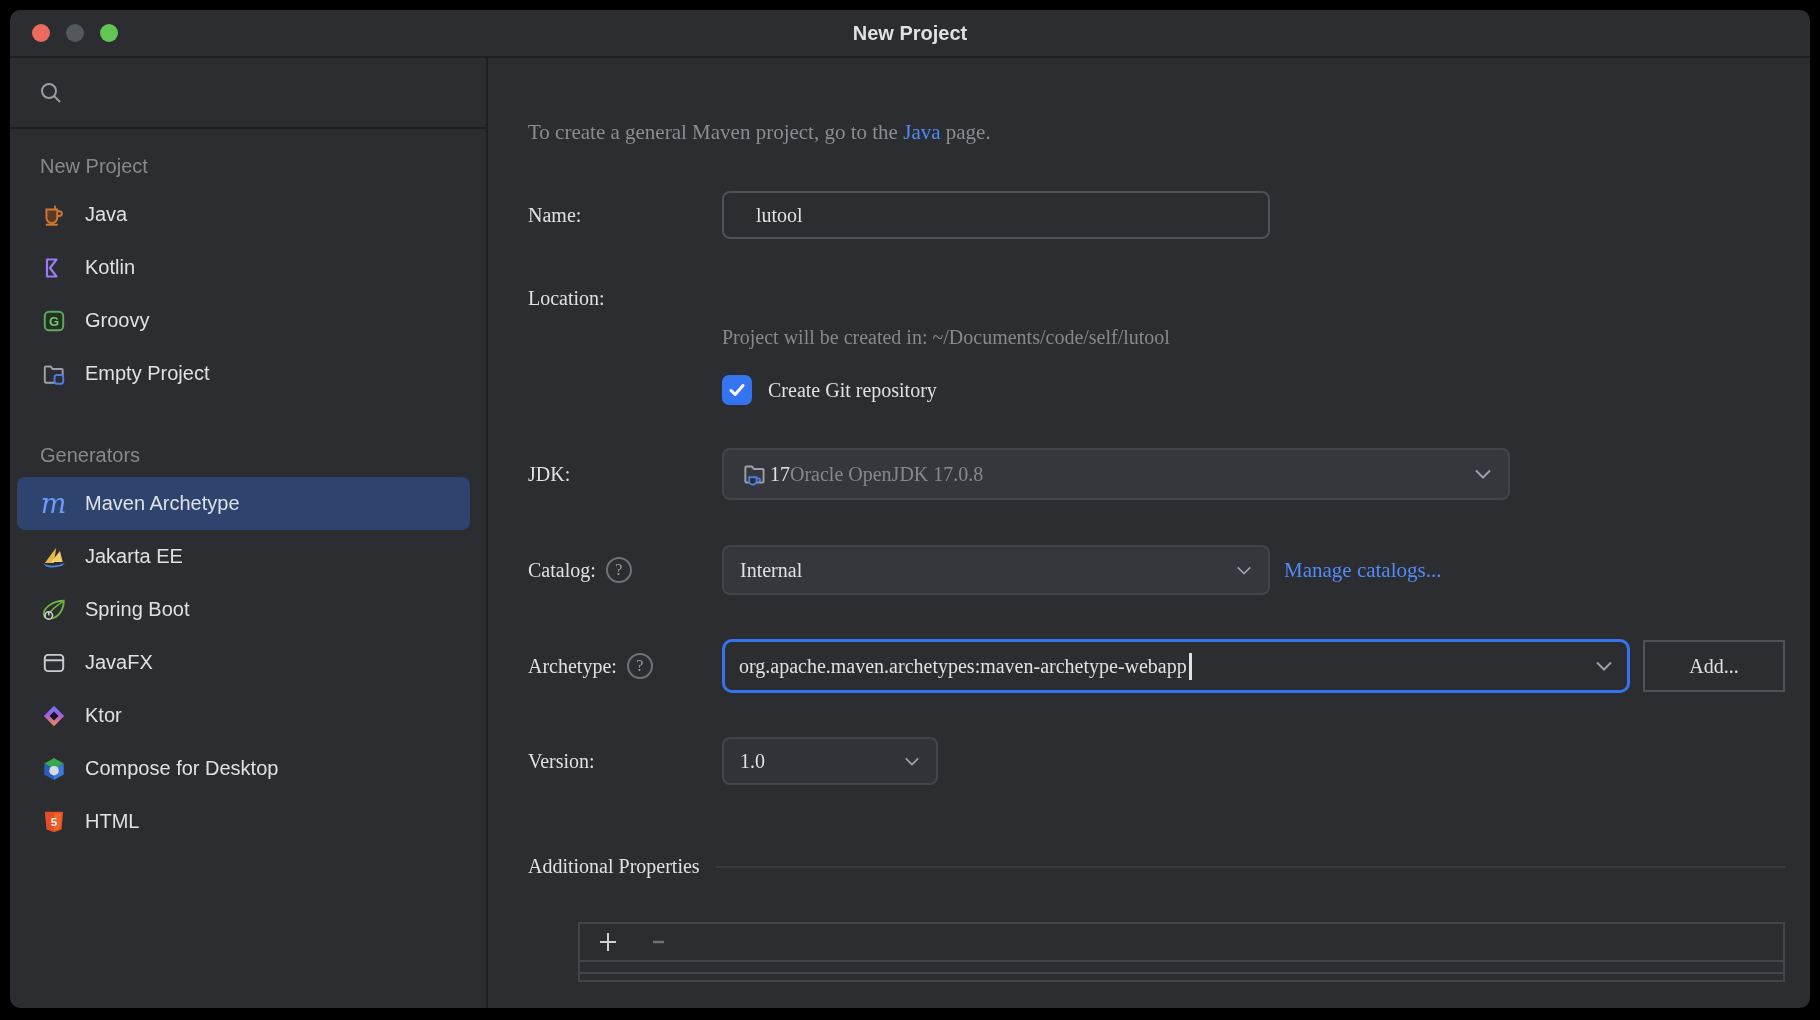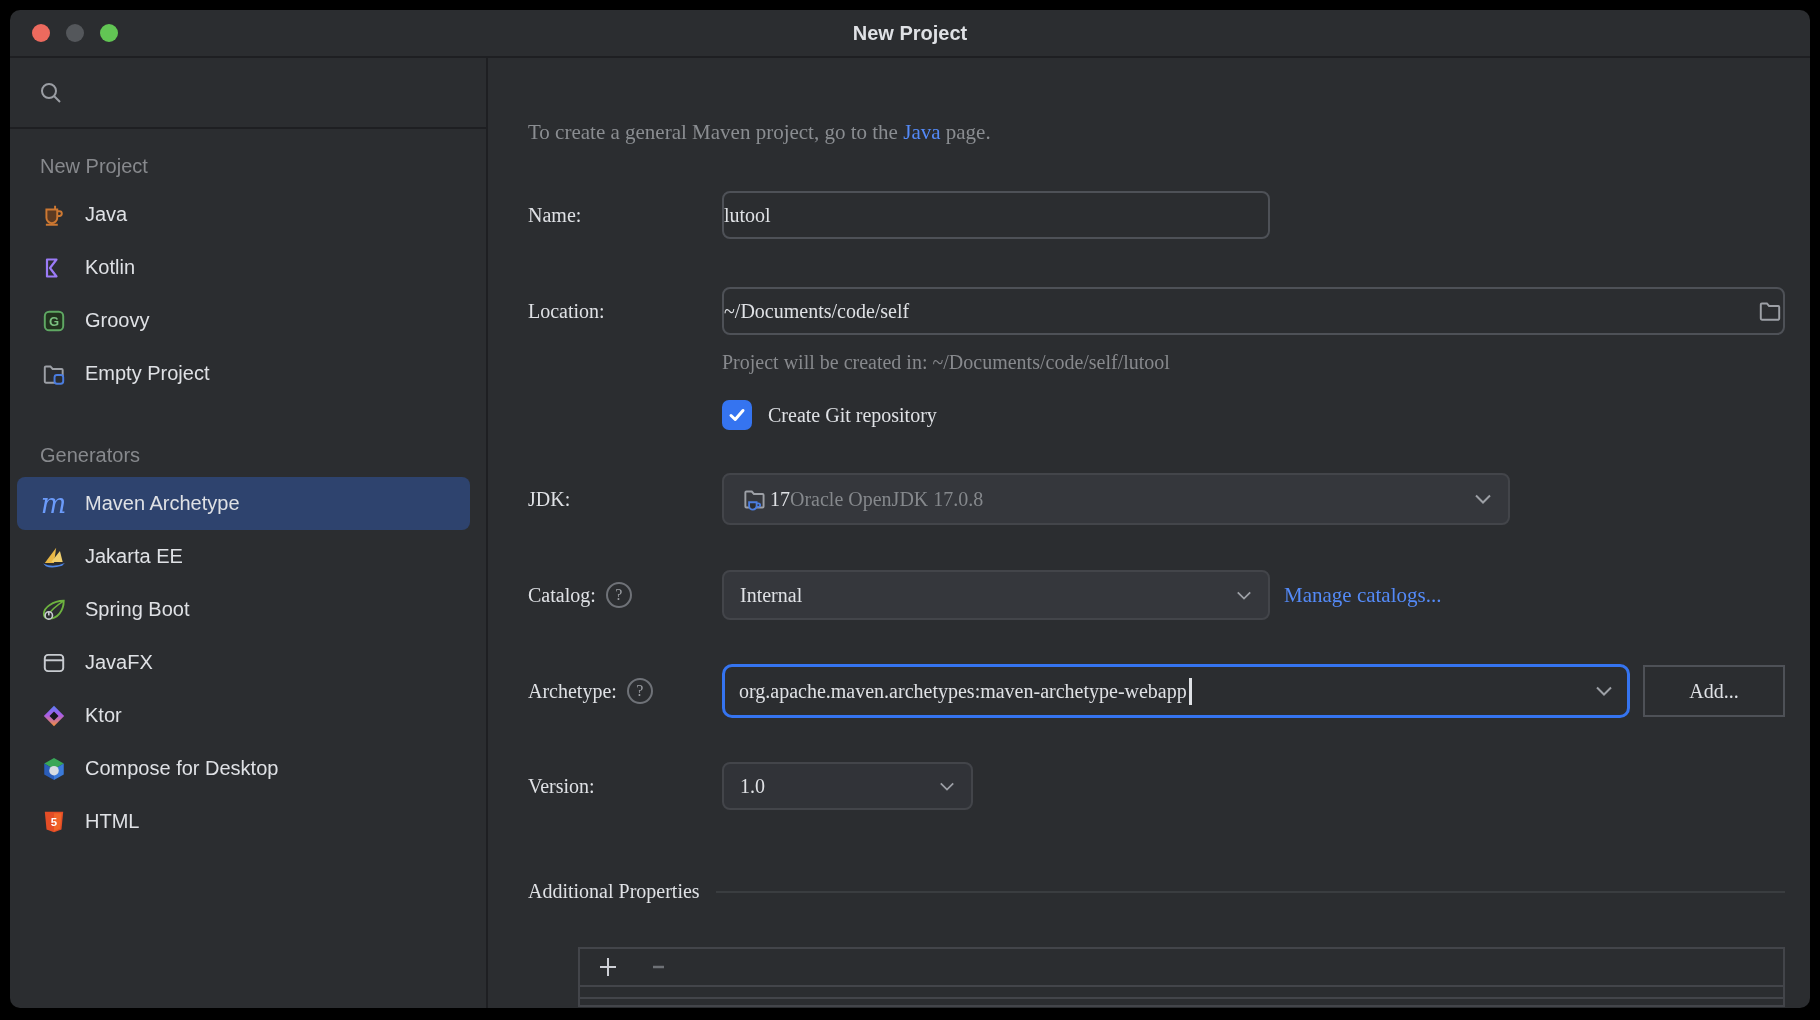--- a/index.html
+++ b/index.html
@@ -34,33 +34,33 @@
   .maven-m{color:#6b9bfa; font-family:"DejaVu Serif", serif; font-style:italic; font-size:27px; line-height:1;}
   
   .main{flex:1; padding:62px 25px 0 40px; overflow:hidden;font-family:Liberation Serif, serif;}
   .info{color:#8a8d91; font-size:21px; margin-bottom:46px;}
   .info .lnk{color:var(--link);}
   .frow{display:flex; align-items:center;}
   .flabel{width:194px; flex:0 0 194px; display:flex; align-items:center; gap:10px;}
   .help{width:26px;height:26px;border-radius:50%;border:2px solid #6f7278;color:#9a9da2;
     font-size:16px;display:flex;align-items:center;justify-content:center;}
   .tbox{height:48px; border:2px solid var(--field-border); border-radius:8px; background:var(--bg);
-    display:flex; align-items:center; padding:0 0;}
+    display:flex; align-items:center; padding:0 32px;}
   .name-box{width:548px;}
   .loc-box{flex:1;}
   .loc-box .spacer{flex:1;}
   .hint{color:var(--muted); margin:16px 0 0 194px;}
   .chk-row{margin:26px 0 0 194px; display:flex; align-items:center; gap:16px;}
   .checkbox{width:30px;height:30px;border-radius:7px;background:var(--accent);
     display:flex;align-items:center;justify-content:center;}
   .combo{border:2px solid var(--combo-border); background:var(--combo-bg); border-radius:8px;
     display:flex; align-items:center; padding:0 16px; }
   .jdk-combo{width:788px; height:52px;}
   .cat-combo{width:548px; height:50px;}
-  .ver-combo{width:251px; height:48px; background:#313338;}
+  .ver-combo{width:216px; height:48px; background:#313338;}
   .combo .grow{flex:1;}
   .g-muted{color:#85888c;}
   .row-jdk{margin-top:43px;} .row-cat{margin-top:45px;} .row-arch{margin-top:44px;} .row-ver{margin-top:44px;}
   .link-text{color:var(--link); margin-left:14px; font-size:21px;}
   .arch-combo{width:908px; height:54px; border:3px solid var(--accent); border-radius:10px;
     background:var(--bg); display:flex; align-items:center; padding:0 14px;}
   .caret{display:inline-block; width:3px; height:27px; background:var(--text); margin-left:2px; vertical-align:middle;}
   .add-btn{margin-left:13px; width:142px; height:52px; border:2px solid var(--field-border); border-radius:0;
     display:flex; align-items:center; justify-content:center; background:var(--bg);}
   .addprops{display:flex; align-items:center; margin-top:70px;}
@@ -234,29 +234,20 @@
 
       <div class="frow">
         <div class="flabel">Name:</div>
         <div class="tbox name-box">
           <span>lutool</span>
         </div>
       </div>
 
       <div class="frow" style="margin-top:48px;">
         <div class="flabel">Location:</div>
-        <div class="tbox loc-box">
-          <span>~/Documents/code/self</span>
-          <span class="spacer"></span>
-          <span>
-            <svg width="26" height="26" viewBox="0 0 24 24" fill="none" stroke="#9da0a6" stroke-width="1.8">
-              <path d="M3.5 19V6a1 1 0 0 1 1-1h4.6l2 2.3h8.4a1 1 0 0 1 1 1V19a1 1 0 0 1-1 1H4.5a1 1 0 0 1-1-1z"></path>
-            </svg>
-          </span>
-        </div>
       </div>
 
       <div class="hint">Project will be created in: ~/Documents/code/self/lutool</div>
 
       <div class="chk-row">
         <div class="checkbox">
           <svg width="20" height="20" viewBox="0 0 20 20" fill="none" stroke="#ffffff" stroke-width="3" stroke-linecap="round" stroke-linejoin="round">
             <path d="M4 10.5 L8.2 14.5 L16 5.5"></path>
           </svg>
         </div>

